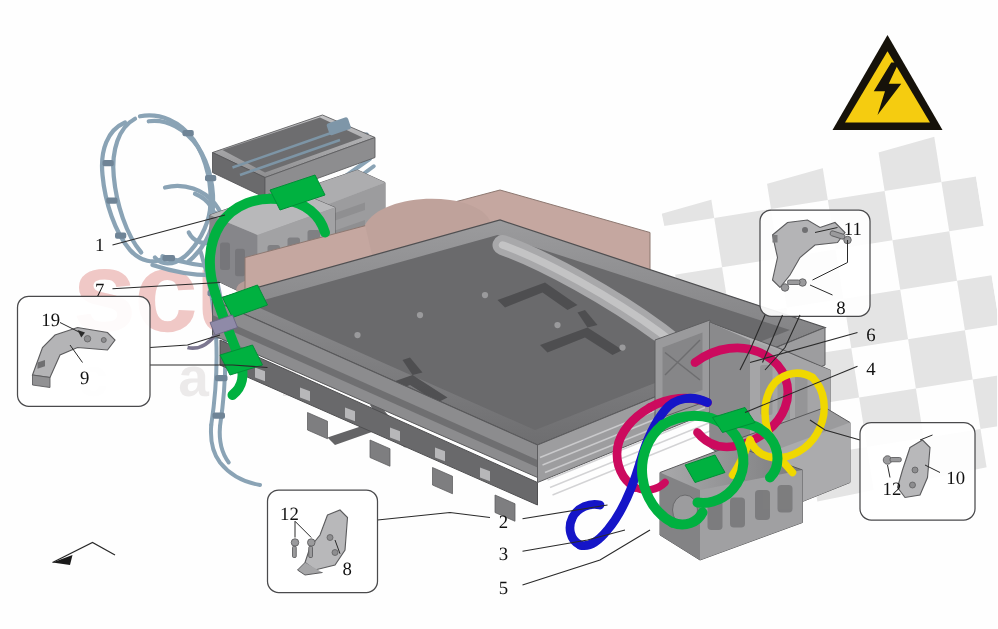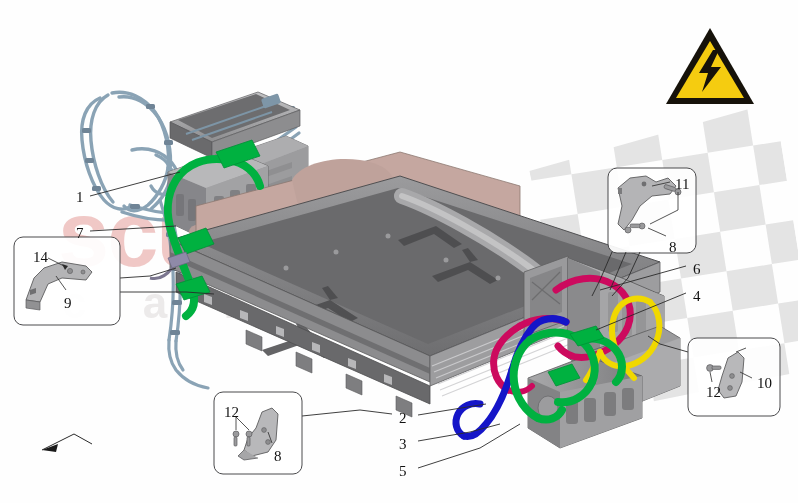--- a/index.html
+++ b/index.html
@@ -459,21 +459,21 @@
 
   <svg class="warn" viewBox="0 0 94 84" xmlns="http://www.w3.org/2000/svg">
     <polygon points="47,4 91,80 3,80" fill="#16120a"></polygon>
     <polygon points="47,17 81,74 13,74" fill="#f5cc10"></polygon>
     <polygon points="50,26 36,49 45,49 39,68 58,43 48,43 56,26" fill="#16120a"></polygon>
   </svg>
 
   <div id="callout-labels">
       <div class="callnum" style="left: 76px; top: 190px;">1</div>
       <div class="callnum" style="left: 76px; top: 226px;">7</div>
-      <div class="callnum" style="left: 33px; top: 250px;">14</div>
+      <div class="callnum" style="left: 33px; top: 250px;">19</div>
       <div class="callnum" style="left: 64px; top: 296px;">9</div>
       <div class="callnum" style="left: 224px; top: 405px;">12</div>
       <div class="callnum" style="left: 274px; top: 449px;">8</div>
       <div class="callnum" style="left: 399px; top: 411px;">2</div>
       <div class="callnum" style="left: 399px; top: 437px;">3</div>
       <div class="callnum" style="left: 399px; top: 464px;">5</div>
       <div class="callnum" style="left: 675px; top: 177px;">11</div>
       <div class="callnum" style="left: 669px; top: 240px;">8</div>
       <div class="callnum" style="left: 693px; top: 262px;">6</div>
       <div class="callnum" style="left: 693px; top: 289px;">4</div>

